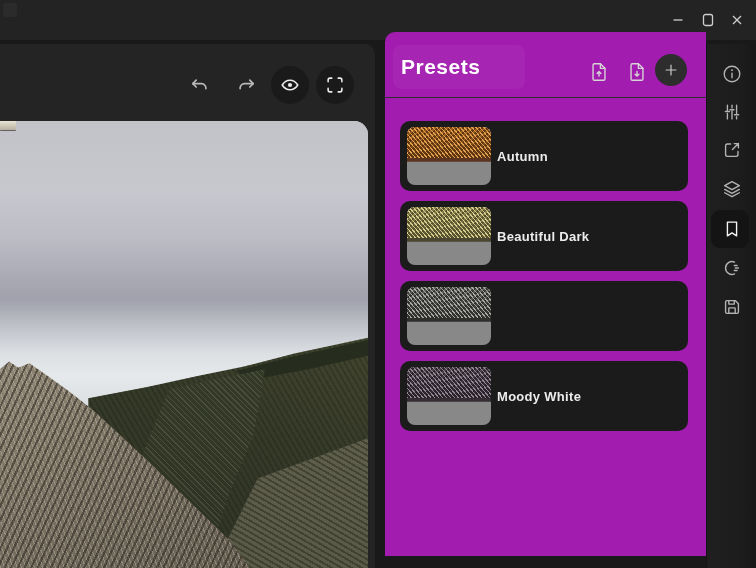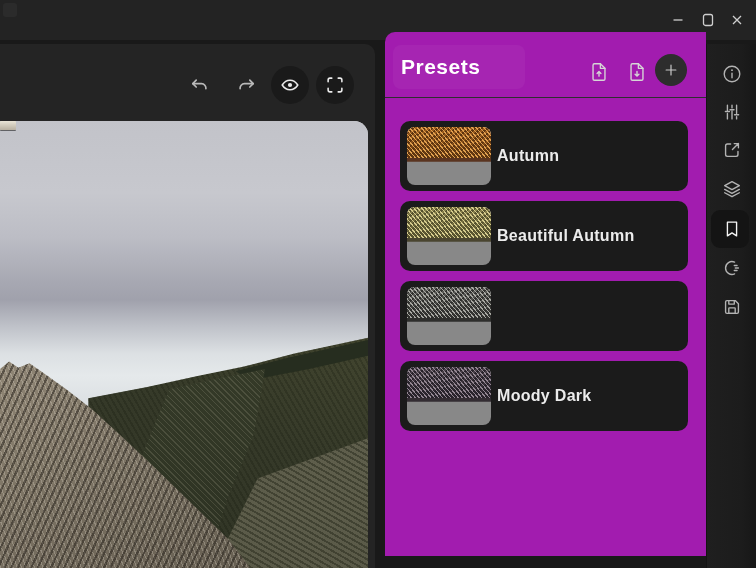--- a/index.html
+++ b/index.html
@@ -62,21 +62,21 @@
   .preset-row { position:relative; width:288px; height:70px; border-radius:10px; background:#1b1b1b; margin-bottom:10px; cursor:pointer; }
   .thumb { position:absolute; left:7px; top:6px; width:84px; height:58px; border-radius:8px; overflow:hidden; background:#888; }
   .thumb > div { position:absolute; inset:0; }
   .t-sky { height:46%; background:linear-gradient(180deg, var(--sky) 0%, #c2c4c8 100%); }
   .t-ridge { clip-path:polygon(0 42%,12% 30%,26% 44%,40% 28%,55% 42%,70% 25%,85% 38%,100% 30%,100% 60%,0 60%); background:var(--ridge); }
   .t-land { top:46%; height:54%;
     background:
       repeating-linear-gradient(50deg, var(--speck) 0 1px, transparent 1px 3px),
       repeating-linear-gradient(-40deg, var(--land2) 0 2px, transparent 2px 4px),
       linear-gradient(180deg, var(--land1), var(--land2)); }
-  .preset-label { position:absolute; left:97px; top:50%; transform:translateY(-50%); font-size:16px; font-weight:700; color:#ececec; letter-spacing:.3px; }
+  .preset-label { position:absolute; left:97px; top:50%; transform:translateY(-50%); font-size:13px; font-weight:700; color:#ececec; letter-spacing:.3px; }
 
   
   .side-rail { position:absolute; left:706px; top:44px; width:50px; height:524px; background:linear-gradient(90deg,#1f1f1f 0%,#1c1c1c 70%,#171717 100%); border-left:1px solid #141414; }
   .rail-icon { position:absolute; left:14px; width:22px; height:22px; }
   .rail-icon svg { stroke:#b3b3b3; stroke-width:1.5; fill:none; stroke-linecap:round; stroke-linejoin:round; }
   .active-pill { position:absolute; left:4px; top:166px; width:38px; height:38px; border-radius:9px; background:#141414; }
   .rail-icon.active svg { stroke:#f5f5f5; }
 </style>
 </head>
 <body>
@@ -171,38 +171,38 @@
     </div>
     <div class="preset-label">Autumn</div>
   </div>
 
   <div class="preset-row">
     <div class="thumb" style="--sky: #f3f2ee; --ridge: #4a4530; --land1: #8f874f; --land2: #55512e; --speck: #d6cc8e;">
       <div class="t-sky"></div>
       <div class="t-ridge"></div>
       <div class="t-land"></div>
     </div>
-    <div class="preset-label">Beautiful Autumn</div>
+    <div class="preset-label">Beautiful Dark</div>
   </div>
 
   <div class="preset-row">
     <div class="thumb" style="--sky: #e2e2e4; --ridge: #2e2e2c; --land1: #62625e; --land2: #2f2f2d; --speck: #a8a8a2;">
       <div class="t-sky"></div>
       <div class="t-ridge"></div>
       <div class="t-land"></div>
     </div>
   </div>
 
   <div class="preset-row">
     <div class="thumb" style="--sky: #dcd8de; --ridge: #332c32; --land1: #4e444c; --land2: #27222a; --speck: #938692;">
       <div class="t-sky"></div>
       <div class="t-ridge"></div>
       <div class="t-land"></div>
     </div>
-    <div class="preset-label">Moody Dark</div>
+    <div class="preset-label">Moody White</div>
   </div>
 </div>
   </div>
 
   <div class="side-rail">
     <div class="active-pill"></div>
     <div class="rail-icon" style="top:19px">
       <svg viewBox="0 0 24 24">
           <circle cx="12" cy="12" r="8.5"></circle>
           <path d="M12 11v5.2"></path>

